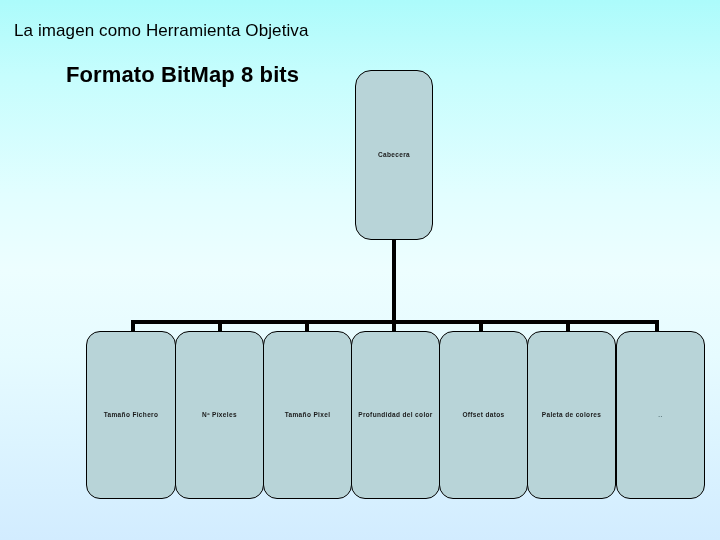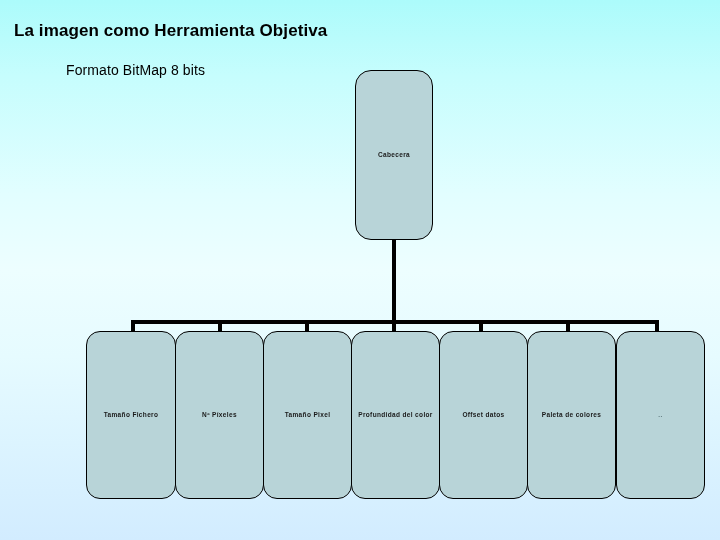--- a/index.html
+++ b/index.html
@@ -26,31 +26,31 @@
         #d2ecff 100%);
     overflow: hidden;
   }
 
   
   .title-main {
     position: absolute;
     left: 14px;
     top: 21px;
     font-size: 17px;
-    font-weight: bold;
+    font-weight: normal;
     color: #000000;
     letter-spacing: 0.1px;
     white-space: nowrap;
   }
   .title-sub {
     position: absolute;
     left: 66px;
     top: 62px;
-    font-size: 14px;
-    font-weight: normal;
+    font-size: 22px;
+    font-weight: bold;
     color: #000000;
     letter-spacing: 0.1px;
     white-space: nowrap;
   }
 
   
   .conn {
     position: absolute;
     background: #000000;
   }

